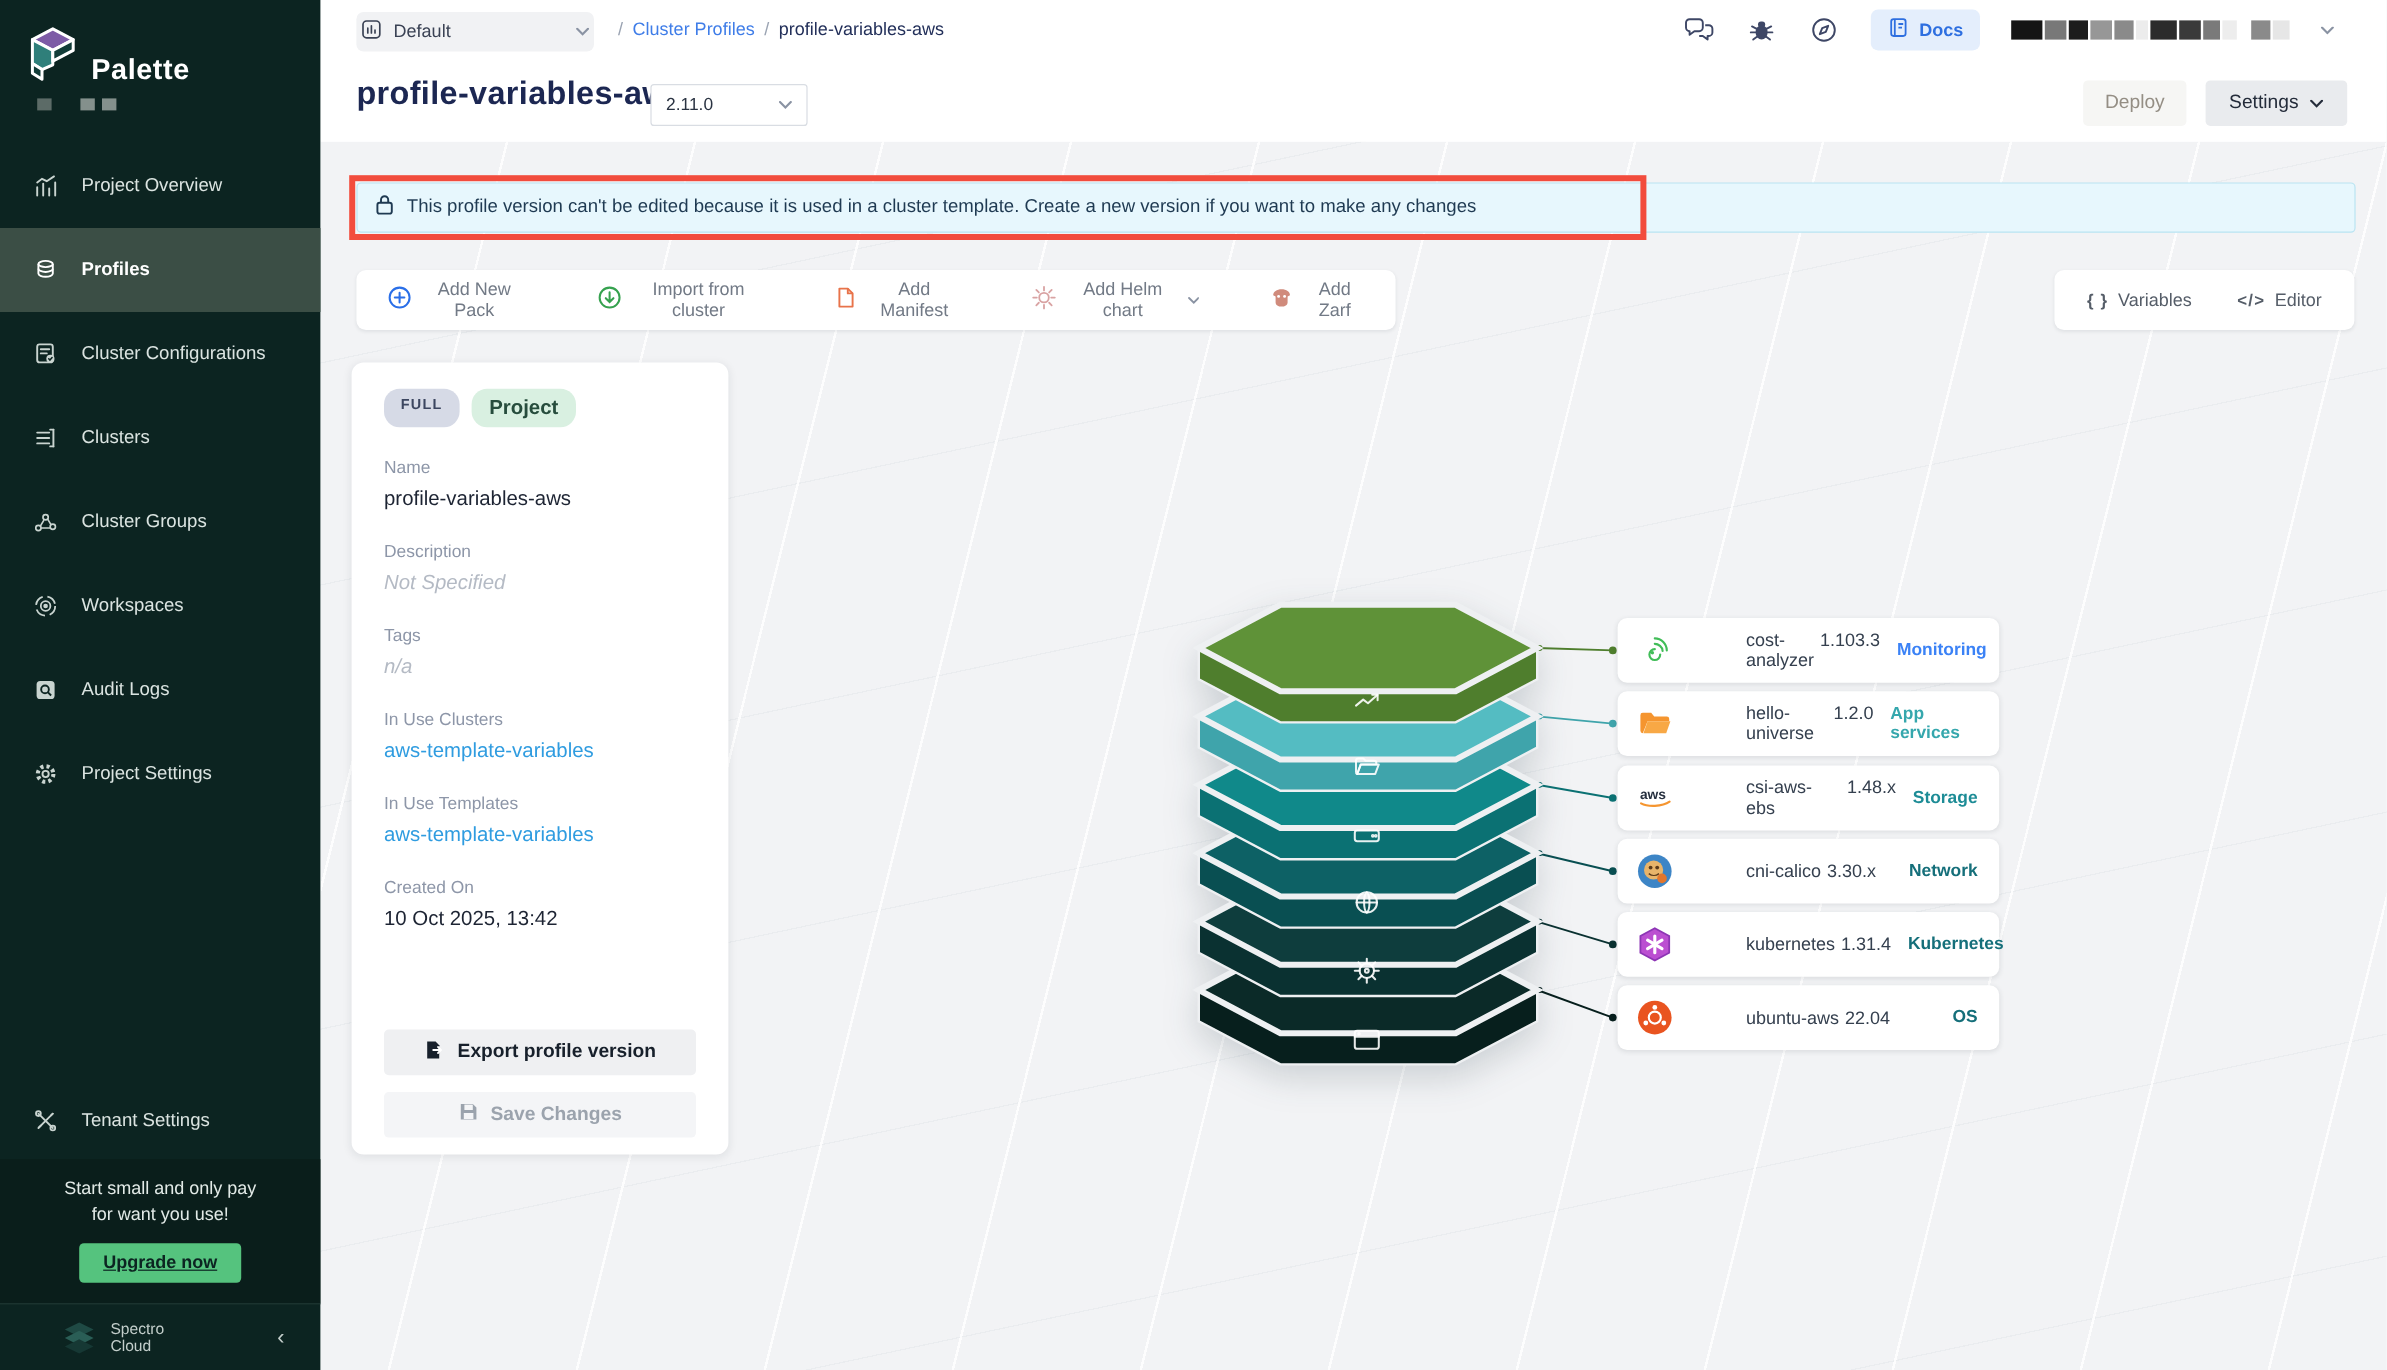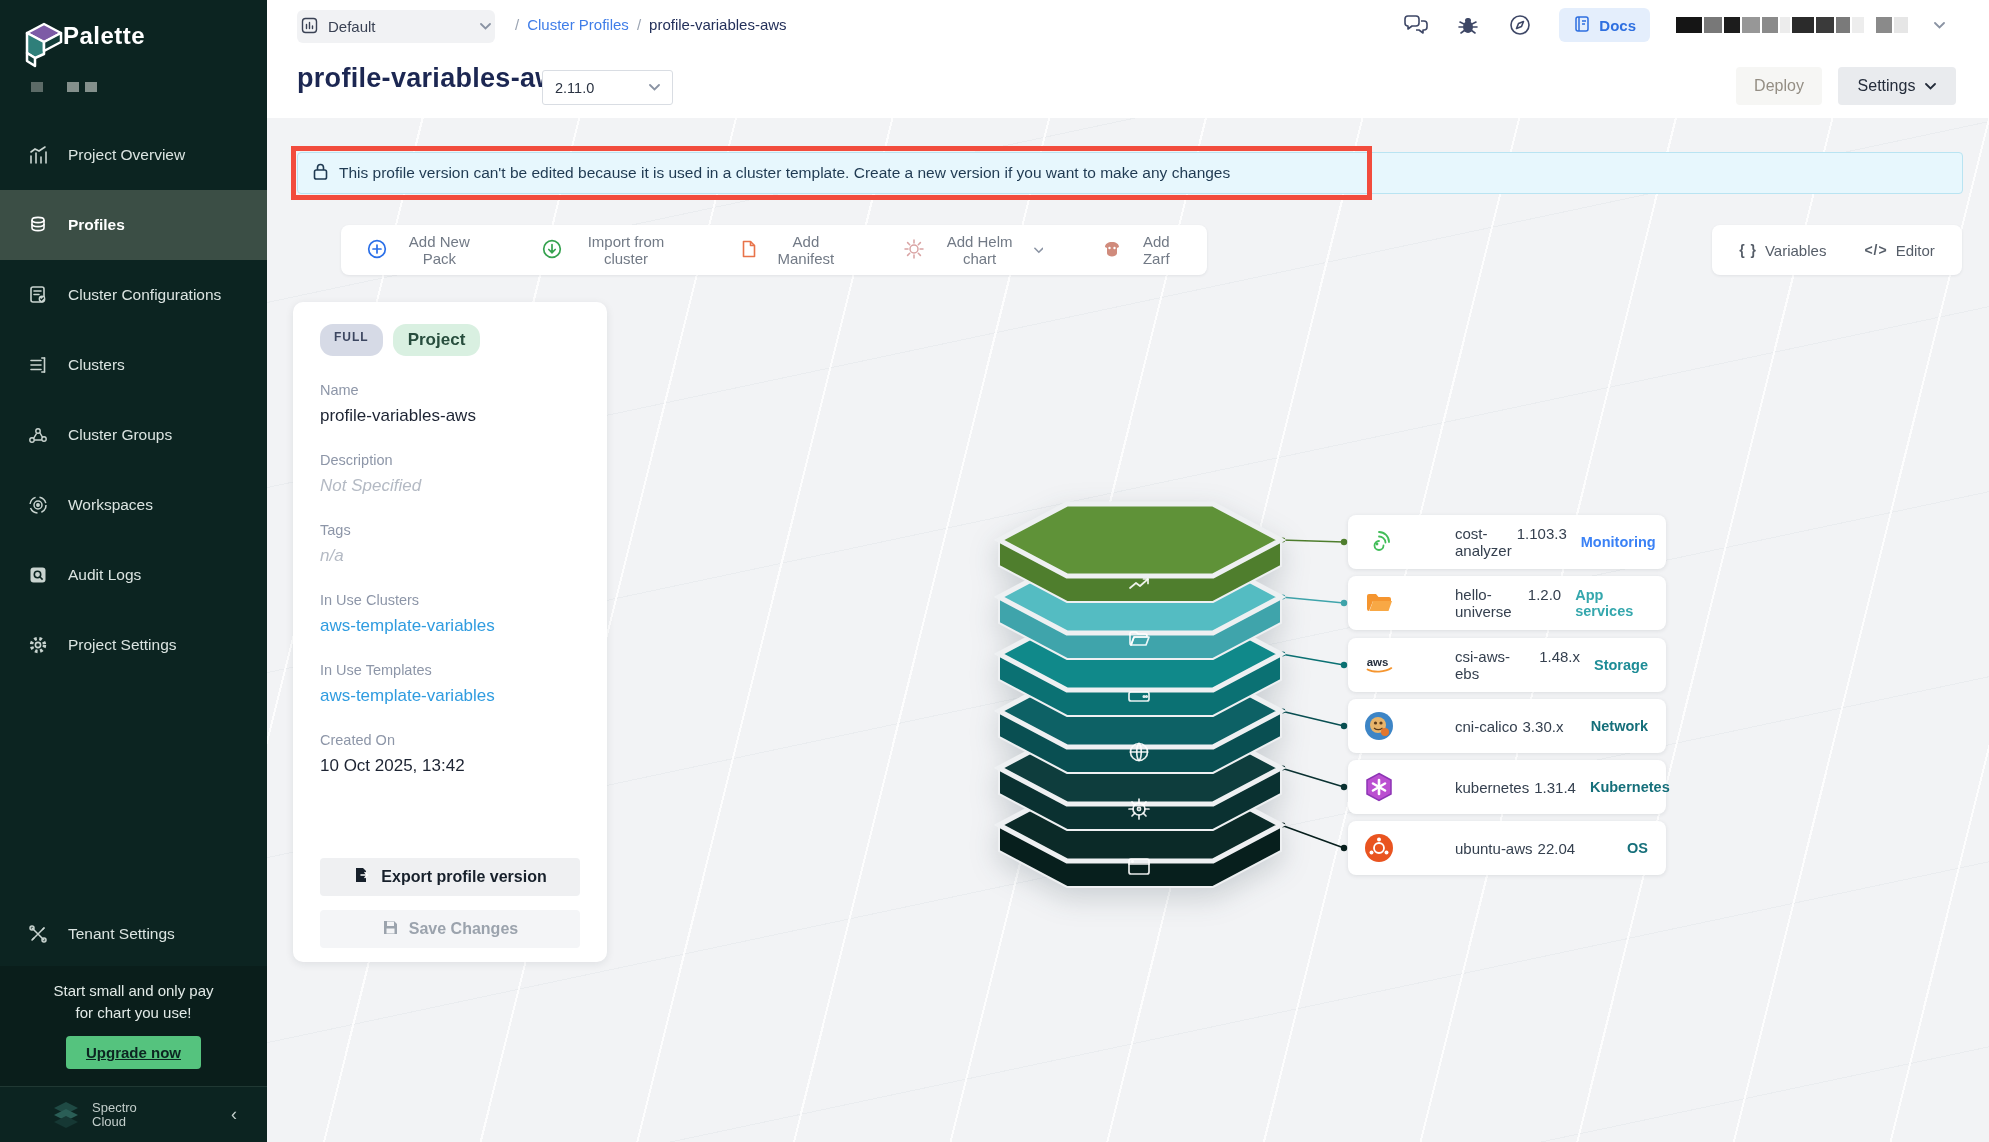--- a/index.html
+++ b/index.html
@@ -10,21 +10,21 @@
   
   .content-bg { position:absolute; left:267px; top:118px; right:0; bottom:0;
     background:#f2f3f5;
     background-image:
       repeating-linear-gradient(104deg, transparent 0 150px, rgba(255,255,255,.85) 150px 152px),
       repeating-linear-gradient(168deg, transparent 0 180px, rgba(219,224,228,.35) 180px 181px);
   }
 
   
   .sidebar { position:absolute; left:0; top:0; width:267px; height:1142px; background:#0c2421; color:#dfe7e4; z-index:5; }
-  .logo-row { position:absolute; left:25px; top:22px; display:flex; align-items:flex-start; }
+  .logo-row { position:absolute; left:25px; top:22px; display:flex; align-items:flex-end; gap:13px; }
   .logo-word { font-size:24px; font-weight:700; color:#fff; letter-spacing:.5px; }
   .logo-sub { position:absolute; left:31px; top:82px; display:flex; gap:6px; }
   .logo-sub i { width:12px; height:10px; display:inline-block; }
   .logo-sub i:nth-child(1){ background:#5c6b67; margin-right:18px; }
   .logo-sub i:nth-child(2){ background:#84908c; }
   .logo-sub i:nth-child(3){ background:#84908c; }
   .nav { position:absolute; left:0; top:120px; width:267px; }
   .side-item { height:70px; display:flex; align-items:center; gap:18px; padding-left:26px; cursor:pointer; font-size:15.5px; color:#dbe4e1; }
   .side-item.active { background:#3b4e45; color:#fff; font-weight:700; }
   .s-icon { width:24px; height:24px; display:inline-flex; align-items:center; justify-content:center; flex:0 0 24px; }
@@ -58,21 +58,21 @@
   .ver-select { position:absolute; left:542px; top:70px; width:131px; height:35px; border:1px solid #d9dde3; border-radius:3px; background:#fff; display:flex; align-items:center; padding:0 12px; font-size:14.5px; color:#2a3342; cursor:pointer; }
   .ver-select .chev { margin-left:auto; }
   .deploy-btn { position:absolute; left:1736px; top:67px; width:86px; height:38px; background:#f6f6f4; border:none; border-radius:4px; font-size:16px; color:#948e84; cursor:default; font-family:inherit; }
   .settings-btn { position:absolute; left:1838px; top:67px; width:118px; height:38px; background:#e9ebee; border:none; border-radius:4px; font-size:16px; color:#242c3a; display:flex; align-items:center; justify-content:center; gap:10px; cursor:pointer; font-family:inherit; }
 
   
   .alert { position:absolute; left:297px; top:152px; width:1666px; height:42px; background:#e7f7fd; border:1px solid #b9e4f2; border-radius:4px; display:flex; align-items:center; gap:10px; padding:0 14px; font-size:15.5px; color:#1f3a52; z-index:2; }
   .alert-annotation { position:absolute; left:291px; top:146px; width:1081px; height:54px; border:5px solid #f24c3d; z-index:3; pointer-events:none; }
 
   
-  .toolbar-card { position:absolute; left:297px; top:225px; width:866px; height:50px; background:#fff; border-radius:8px; box-shadow:0 1px 3px rgba(25,35,45,.08); display:flex; align-items:center; gap:59px; padding:0 26px; z-index:2;margin-left:44px; }
+  .toolbar-card { position:absolute; left:297px; top:225px; width:866px; height:50px; background:#fff; border-radius:8px; box-shadow:0 1px 3px rgba(25,35,45,.08); display:flex; align-items:center; gap:59px; padding:0 26px; z-index:2; }
   .tb-btn { display:inline-flex; align-items:center; gap:9px; font-size:15px; color:#727a86; background:none; border:none; cursor:pointer; font-family:inherit; }
   .right-toggle { position:absolute; left:1712px; top:225px; width:250px; height:50px; background:#fff; border-radius:8px; box-shadow:0 1px 3px rgba(25,35,45,.08); display:flex; align-items:center; justify-content:center; gap:38px; z-index:2; }
   .toggle-btn { display:inline-flex; align-items:center; gap:8px; font-size:15px; color:#555d68; background:none; border:none; cursor:pointer; font-family:inherit; }
   .glyph-ic { font-weight:700; color:#555d68; font-size:14px; letter-spacing:1px; }
 
   
   .info-card { position:absolute; left:293px; top:302px; width:314px; height:660px; background:#fff; border-radius:10px; box-shadow:0 2px 8px rgba(25,35,45,.09); padding:22px 26px 0 27px; z-index:2; }
   .badge-row { display:flex; gap:10px; }
   .badge-full { background:#d6dae6; color:#3c4660; font-size:12px; font-weight:700; letter-spacing:1px; border-radius:13px; padding:6px 14px; }
   .badge-project { background:#d9f0e1; color:#274d3d; font-size:17px; font-weight:700; border-radius:13px; padding:6px 15px; }
@@ -206,21 +206,21 @@
             <path d="M5 5l12 12M17 5L5 17"></path>
             <circle cx="5" cy="5" r="2"></circle>
             <circle cx="17" cy="17" r="2"></circle>
             <path d="M15.5 6.5l1.5-1.5M5.5 16.5L7 15"></path>
           </svg>
       </span>
       <span>Tenant Settings</span>
     </div>
 
     <div class="promo">
-      <p><span>Start small and only pay</span><br><span>for chart you use!</span></p>
+      <p><span>Start small and only pay</span><br><span>for want you use!</span></p>
       <button class="upgrade-btn">Upgrade now</button>
     </div>
 
     <div class="footer-bar">
       <div class="spectro">
         <svg width="32" height="30" viewBox="0 0 32 30">
           <polygon points="16,2 28,8 16,14 4,8" fill="#1f4a44"></polygon>
           <polygon points="16,9 28,15 16,21 4,15" fill="#2a5e56"></polygon>
           <polygon points="16,16 28,22 16,28 4,22" fill="#163834"></polygon>
         </svg>

